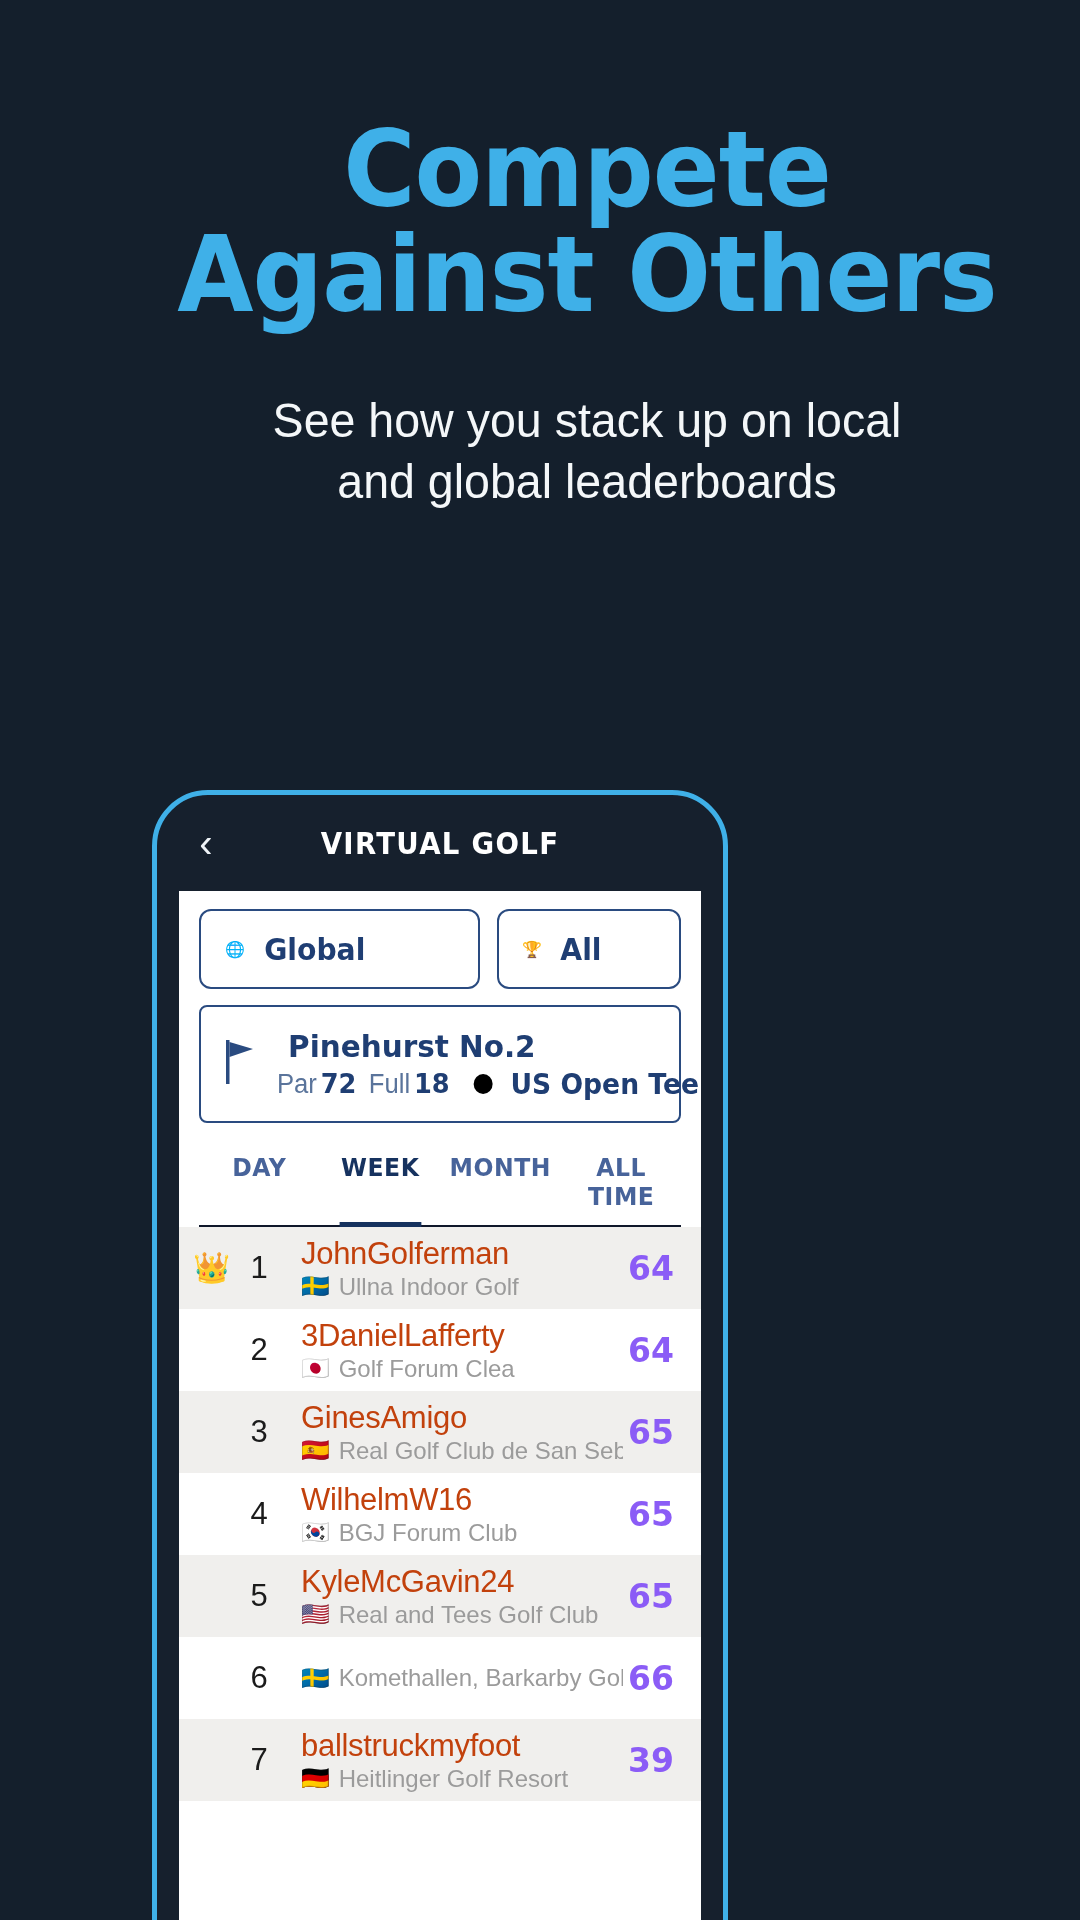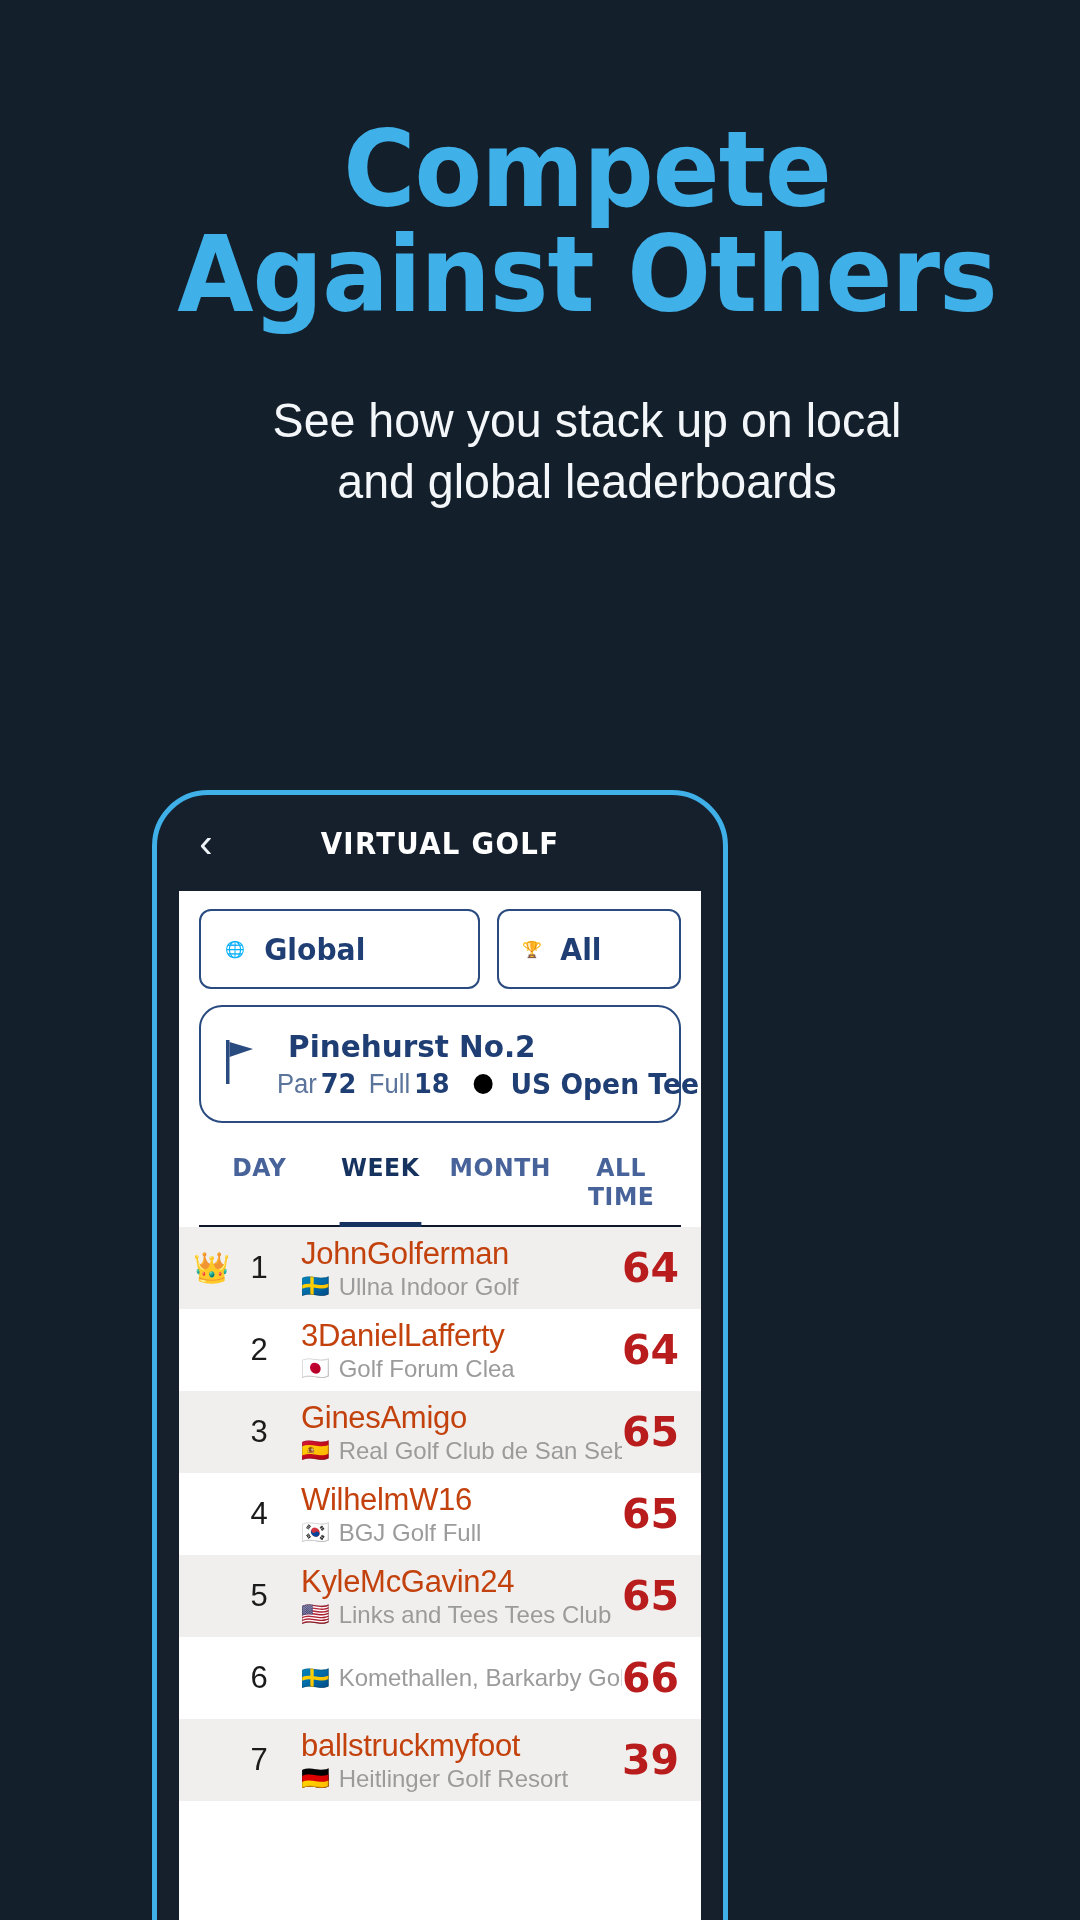--- a/index.html
+++ b/index.html
@@ -117,21 +117,21 @@
     font-family:"DejaVu Sans", sans-serif;
     font-weight:bold;
     font-size:30px;
     transform:scaleX(0.94);
   }
 
   
   .course-card {
     margin-top:16px;
     border:2px solid #2a4b80;
-    border-radius:23px;
+    border-radius:8px;
     height:118px;
     display:flex;
     align-items:center;
     padding:0 22px;
     gap:20px;
     cursor:pointer;
   }
   .course-text { display:flex; flex-direction:column; gap:4px; }
   .course-name {
     color:#1f3e73;
@@ -240,22 +240,22 @@
     gap:9px;
     font-size:24px;
     color:#9b9b9b;
     white-space:nowrap;
     overflow:hidden;
   }
   .flag { font-size:23px; line-height:1; flex:0 0 auto; }
   .score {
     font-family:"DejaVu Sans", sans-serif;
     font-weight:bold;
-    font-size:41px;
-    color:#b91c1c;
+    font-size:33px;
+    color:#8b5cf6;
     flex:0 0 auto;
     min-width:56px;
     text-align:center;
   }
 </style>
 </head>
 <body>
 
 <div class="promo">
   <div class="promo-title">
@@ -362,36 +362,36 @@
 
         <div class="row">
           <span class="rank-box">
             <span class="crown empty"></span>
             <span class="rank-num">4</span>
           </span>
           <span class="player">
             <span class="player-name">WilhelmW16</span>
             <span class="player-club">
               <span class="flag">🇰🇷</span>
-              <span>BGJ Golf Full</span>
+              <span>BGJ Forum Club</span>
             </span>
           </span>
           <span class="score">65</span>
         </div>
 
         <div class="row alt">
           <span class="rank-box">
             <span class="crown empty"></span>
             <span class="rank-num">5</span>
           </span>
           <span class="player">
             <span class="player-name">KyleMcGavin24</span>
             <span class="player-club">
               <span class="flag">🇺🇸</span>
-              <span>Links and Tees Tees Club</span>
+              <span>Real and Tees Golf Club</span>
             </span>
           </span>
           <span class="score">65</span>
         </div>
 
         <div class="row">
           <span class="rank-box">
             <span class="crown empty"></span>
             <span class="rank-num">6</span>
           </span>

